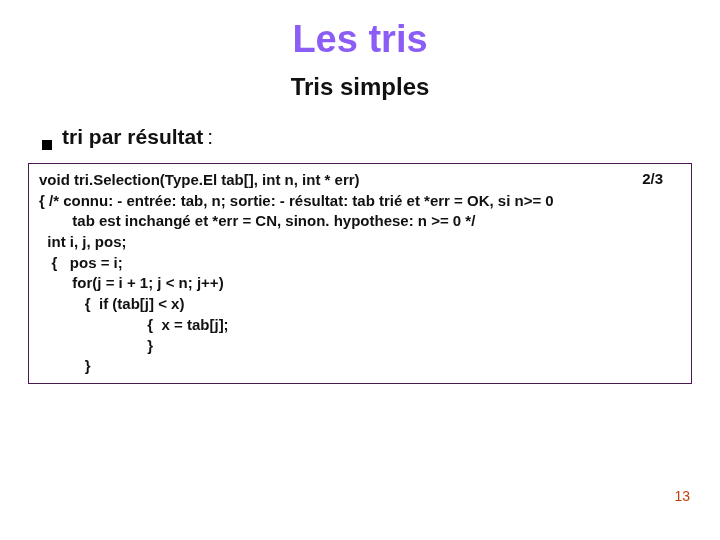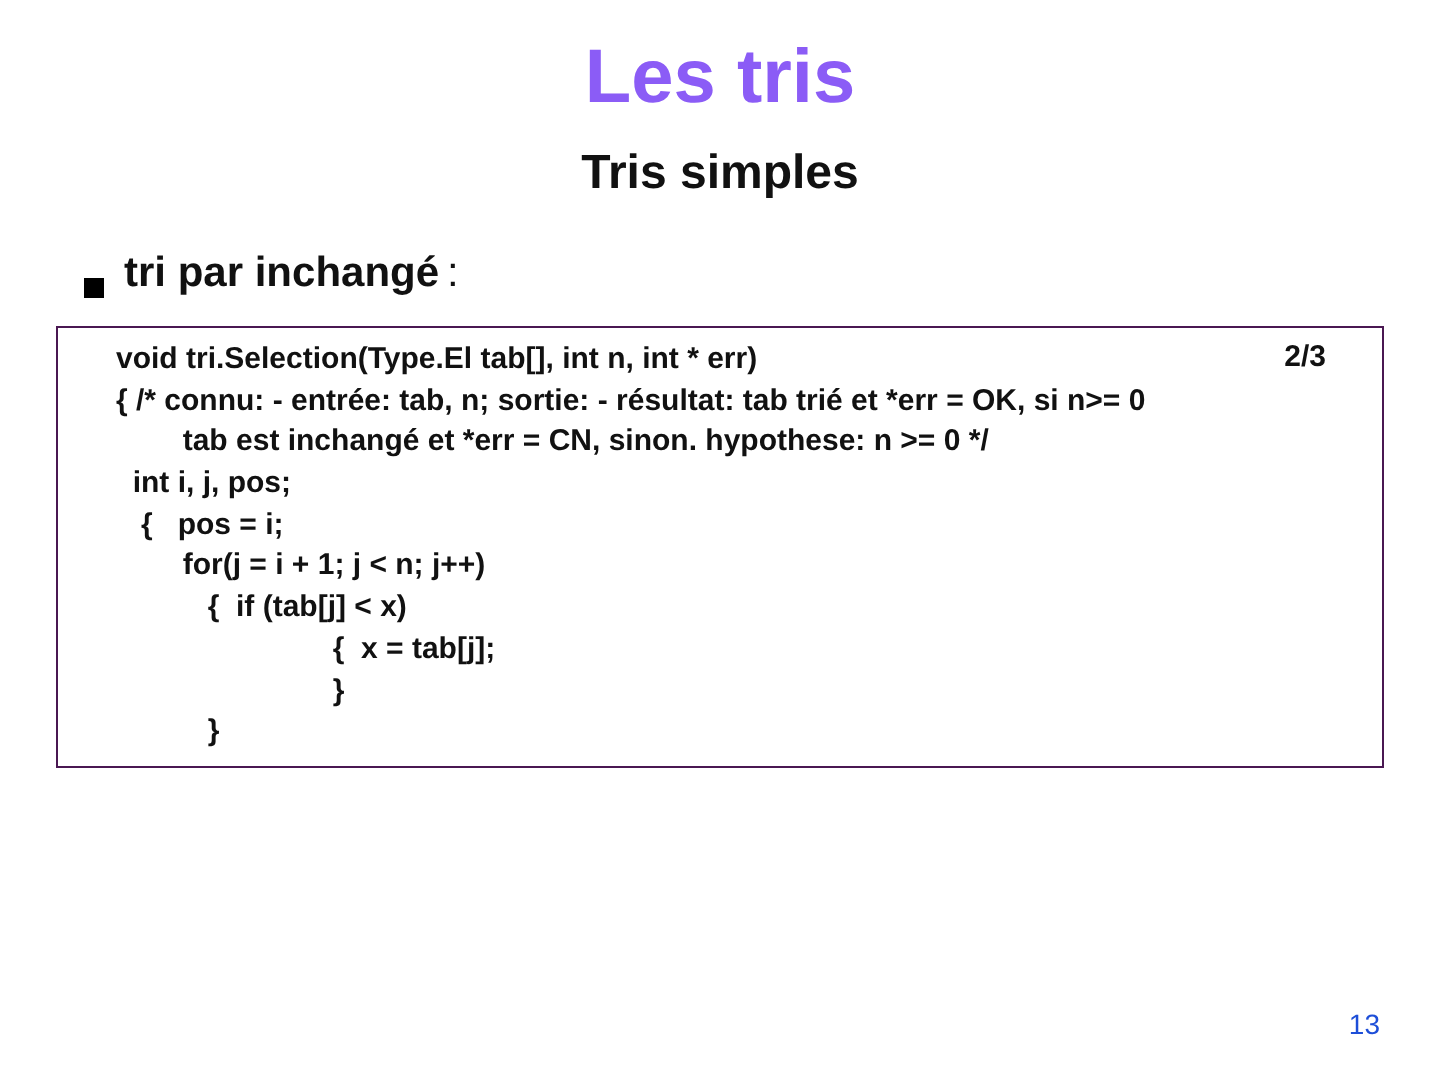--- a/index.html
+++ b/index.html
@@ -56,47 +56,46 @@
       position: relative;
       background: #fff;
     }
     .code-line {
       font-family: Arial, Helvetica, sans-serif;
       font-size: 15px;
       font-weight: bold;
       color: #111;
       white-space: pre;
       line-height: 1.38;
-      margin-left: 19px;
     }
     .pager {
       position: absolute;
       top: 6px;
       right: 28px;
       font-size: 15px;
       font-weight: bold;
       color: #111;
     }
     .slide-num {
       position: absolute;
-      bottom: 20px;
+      bottom: 36px;
       right: 30px;
       font-size: 14px;
-      color: #1d4ed8;
+      color: #c2410c;
     }
   </style>
 </head>
 <body>
 
 <div class="title">Les tris</div>
 <div class="subtitle">Tris simples</div>
 
 <div class="bullet-row">
   <div class="bullet-sq"></div>
-  <span class="bullet-text">tri par inchangé</span>
+  <span class="bullet-text">tri par résultat</span>
   <span class="colon">:</span>
 </div>
 
 <div class="code-box">
   <div class="pager">2/3</div>
   <div class="code-line">void tri.Selection(Type.El tab[], int n, int * err)</div>
   <div class="code-line">{ /* connu: - entrée: tab, n; sortie: - résultat: tab trié et *err = OK, si n&gt;= 0</div>
   <div class="code-line">        tab est inchangé et *err = CN, sinon. hypothese: n &gt;= 0 */</div>
   <div class="code-line">  int i, j, pos;</div>
   <div class="code-line">   {   pos = i;</div>

